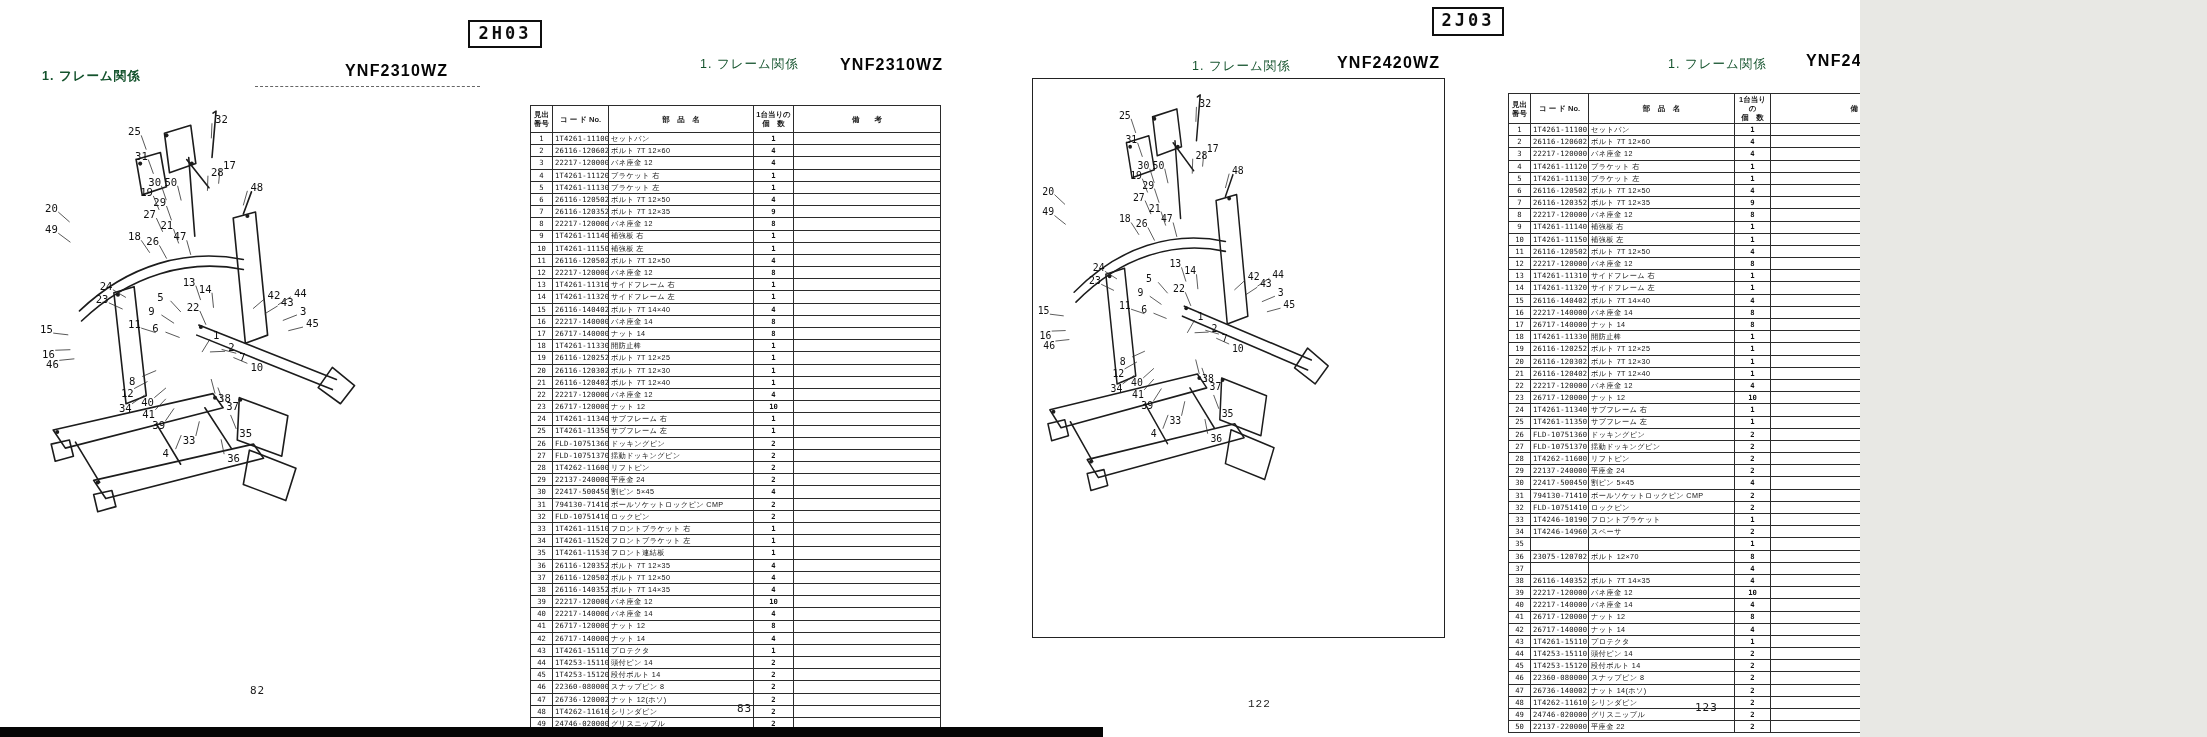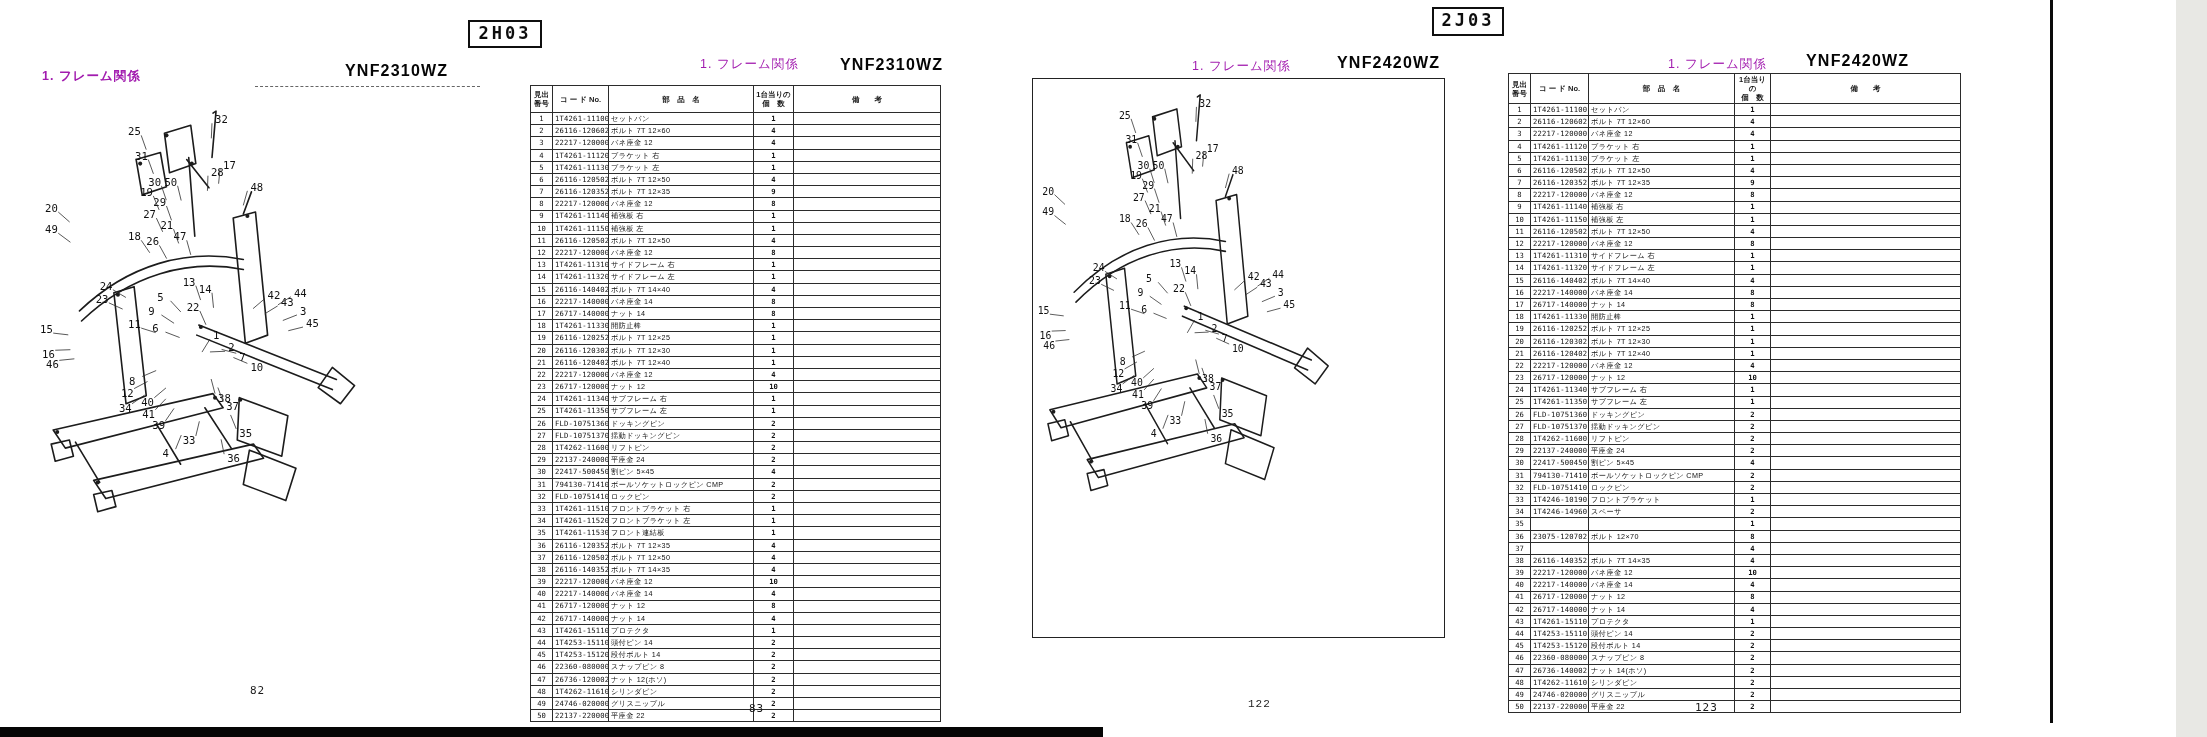--- a/index.html
+++ b/index.html
@@ -1,34 +1,34 @@
 <!DOCTYPE html>
 <html><head>
 <meta charset="utf-8">
 <style>
   html,body{margin:0;padding:0;background:#e8e8e4;}
   #canvas{
-    position:relative;width:2176px;height:737px;background:#ffffff;
+    position:relative;width:1860px;height:737px;background:#ffffff;
     overflow:hidden;font-family:"Liberation Sans","DejaVu Sans",sans-serif;color:#141414;
   }
   .abs{position:absolute;}
   
   .code-box{
     border:2px solid #0f0f0f;background:#fff;text-align:center;
     font-family:"DejaVu Sans Mono",monospace;font-weight:bold;
     letter-spacing:3px;font-size:17px;line-height:22px;color:#0d0d0d;
   }
   
-  .jp-title{font-size:12.5px;font-weight:bold;color:#a21caf;letter-spacing:1px;white-space:nowrap;}
+  .jp-title{font-size:12.5px;font-weight:bold;color:#14532d;letter-spacing:1px;white-space:nowrap;}
   .model{font-size:16px;font-weight:bold;letter-spacing:1.2px;color:#050505;white-space:nowrap;
          font-family:"Liberation Sans","DejaVu Sans",sans-serif;}
   .pgnum{font-size:11px;color:#1b1b1b;letter-spacing:1px;font-family:"DejaVu Sans Mono",monospace;}
   .rule{border-top:1.5px solid #3a3a3a;}
   
-  table.ptable{border-collapse:collapse;table-layout:fixed;background:#fff;}
+  table.ptable{border-collapse:collapse;table-layout:fixed;background:#fff;margin-top:20px;}
   table.ptable,table.ptable th,table.ptable td{border:1px solid #2b2b2b;}
   table.ptable th{
     font-size:7.5px;font-weight:bold;color:#1a1a1a;white-space:pre-line;
     line-height:1.2;padding:1px 1px;text-align:center;vertical-align:middle;
   }
   table.ptable td{
     font-size:7.2px;line-height:1;height:11.2px;padding:0 2px;color:#101010;
     white-space:nowrap;overflow:hidden;vertical-align:middle;
   }
   td.c-ref{text-align:center;font-family:"DejaVu Sans Mono",monospace;font-size:7px;}
@@ -573,21 +573,21 @@
         <tr>
           <td class="c-ref">50</td>
           <td class="c-code">22137-220000</td>
           <td class="c-name">平座金 22</td>
           <td class="c-qty">2</td>
           <td class="c-rem"></td>
         </tr>
       </tbody>
     </table>
 
-  <div class="abs pgnum" style="left:737px;top:702px;margin-left:12px;">83</div>
+  <div class="abs pgnum" style="left:737px;top:702px;">83</div>
 
   <div class="abs code-box" style="left:1432px;top:7px;width:68px;height:25px;line-height:23px;">2J03</div>
 
   <div class="abs jp-title" style="left:1192px;top:58px;font-weight:normal;">1. フレーム関係</div>
   <div class="abs model" style="left:1337px;top:54px;">YNF2420WZ</div>
 
   <div class="abs diagram-frame" style="left:1032px;top:78px;width:411px;height:558px;">
     <svg class="diagram-svg" width="411" height="558" viewBox="0 0 440 560" preserveAspectRatio="none">
       <use href="#frame-sketch"></use>
     <line x1="175" y1="28" x2="174.33984730222406" y2="42.98546623951418" class="leader"></line>

